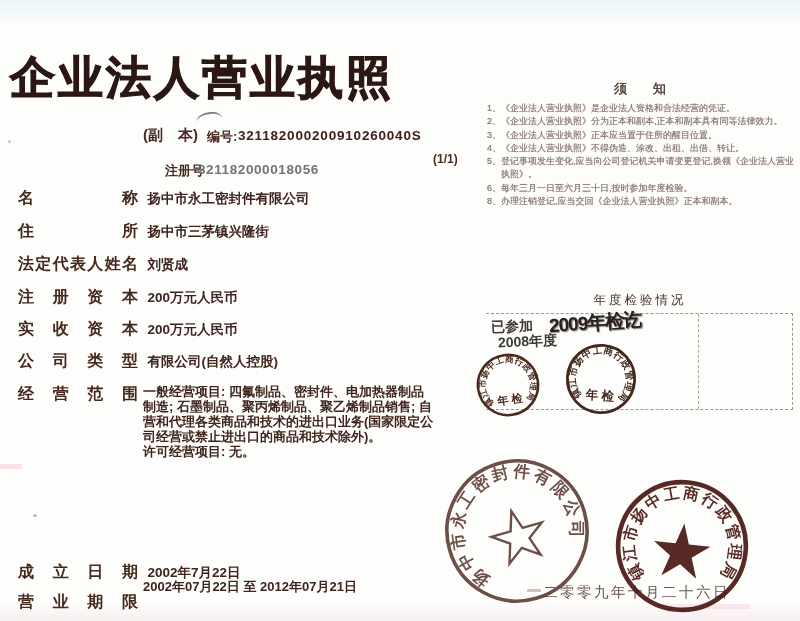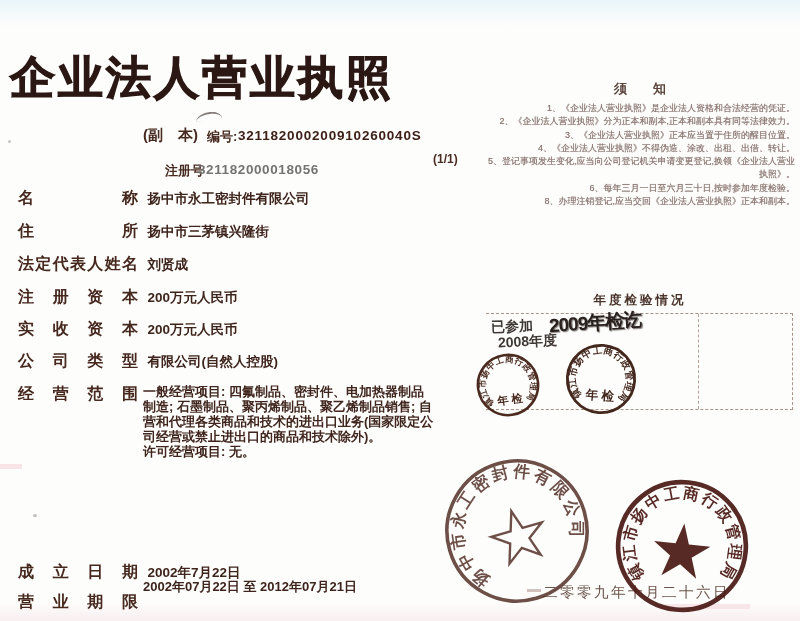--- a/index.html
+++ b/index.html
@@ -30,26 +30,26 @@
   .flabel{display:inline-block;width:120px;font-size:16px;font-weight:bold;color:#46281e;
     text-align:justify;text-align-last:justify;vertical-align:top;}
   .fvalue{display:inline-block;margin-left:5px;margin-top:2px;font-size:13.5px;font-weight:bold;
     color:#3e241c;vertical-align:top;}
   .scope-block{position:absolute;left:143px;top:384px;width:292px;font-size:13px;font-weight:bold;
     color:#3f251d;line-height:15px;}
   .term-value{position:absolute;left:143px;top:578px;font-size:13px;font-weight:bold;color:#3e241c;}
   
   .notice-heading{left:487px;top:80px;width:306px;text-align:center;font-size:13px;
     font-weight:bold;color:#5a443c;}
-  .notice-list{left:487px;top:102px;width:308px;text-align:right;}
+  .notice-list{left:487px;top:102px;width:308px;}
   .notice-item{font-size:9px;line-height:13.3px;color:#8d7a76;
     text-shadow:0 0 .7px #9c8a85;padding-left:14px;text-indent:-14px;}
   
   .inspection-heading{left:487px;top:292px;width:306px;text-align:center;font-size:12.5px;
-    font-weight:bold;letter-spacing:3px;color:#4a342c;}
+    font-weight:normal;letter-spacing:3px;color:#4a342c;}
   .inspection-box{left:486px;top:313px;width:306px;height:95px;
     border-top:1px dashed #a9948a;border-right:1px dashed #a9948a;border-bottom:1px dashed #a9948a;}
   .inspection-divider{position:absolute;left:212px;top:0;height:95px;border-left:1px dashed #b4a096;}
   .participated-1{left:491px;top:318px;font-size:14px;font-weight:bold;color:#403a37;transform:rotate(-2deg);}
   .participated-2{left:498px;top:333px;font-size:14px;font-weight:bold;color:#403a37;transform:rotate(-3deg);}
   .mark-2009{left:549px;top:310px;font-size:19px;font-weight:bold;color:#29211e;
     transform:rotate(-4deg);text-shadow:1px 1px 1px rgba(41,33,30,.55);letter-spacing:-1px;}
   
   .stamp-small-left{left:474px;top:351px;transform:rotate(-8deg);}
   .stamp-small-right{left:563px;top:341px;transform:rotate(4deg);}

